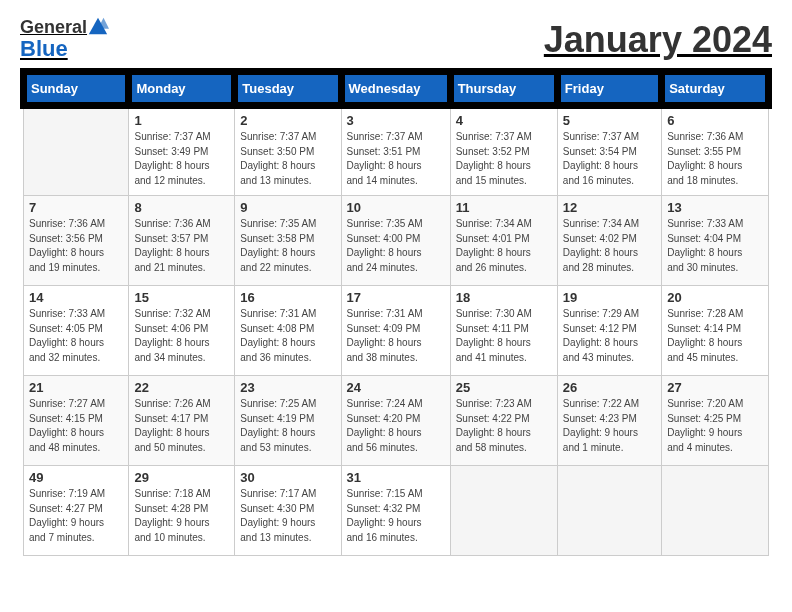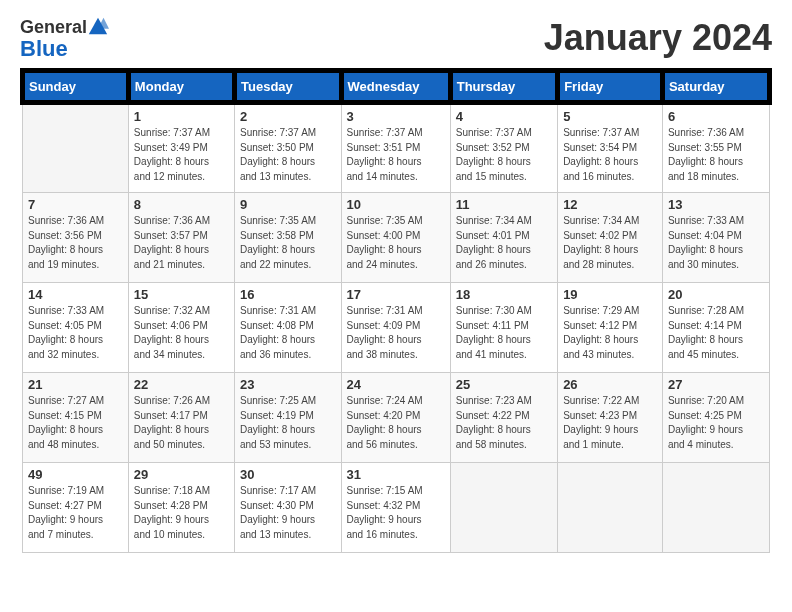--- a/index.html
+++ b/index.html
@@ -6,22 +6,23 @@
     body {
       font-family: Arial, sans-serif;
       background: #fff;
       width: 792px;
       min-height: 612px;
       padding: 16px 20px;
     }
     .header-area {
       display: flex;
       justify-content: space-between;
-      align-items: center;
+      align-items: flex-end;
       margin-bottom: 8px;
+      text-decoration: underline;
     }
     .logo-text-general {
       font-size: 18px;
       font-weight: bold;
       color: #333;
       line-height: 1;
     }
     .logo-text-blue {
       font-size: 22px;
       font-weight: bold;
@@ -59,21 +60,21 @@
       border-collapse: collapse;
       font-size: 11px;
     }
     .calendar-table th {
       background-color: #1565c0;
       color: #fff;
       padding: 6px 4px;
       text-align: left;
       font-size: 13px;
       font-weight: bold;
-      border: 5px solid #000000;
+      border: 7px solid #000000;
     }
     .calendar-table td {
       border: 1px solid #ccc;
       vertical-align: top;
       padding: 4px 5px;
       width: 113px;
       min-height: 80px;
       height: 90px;
       background: #fff;
     }

